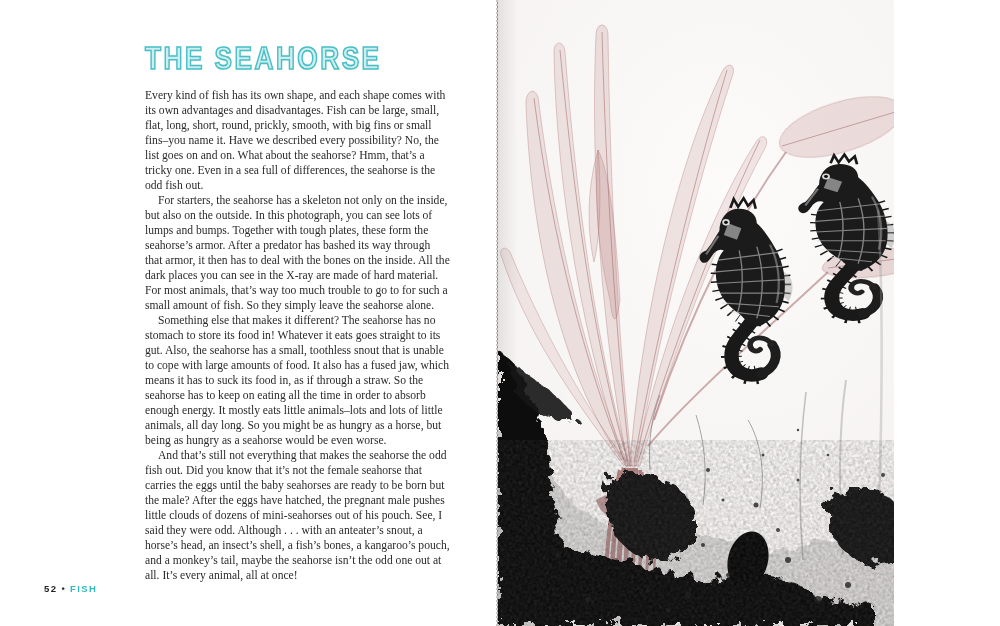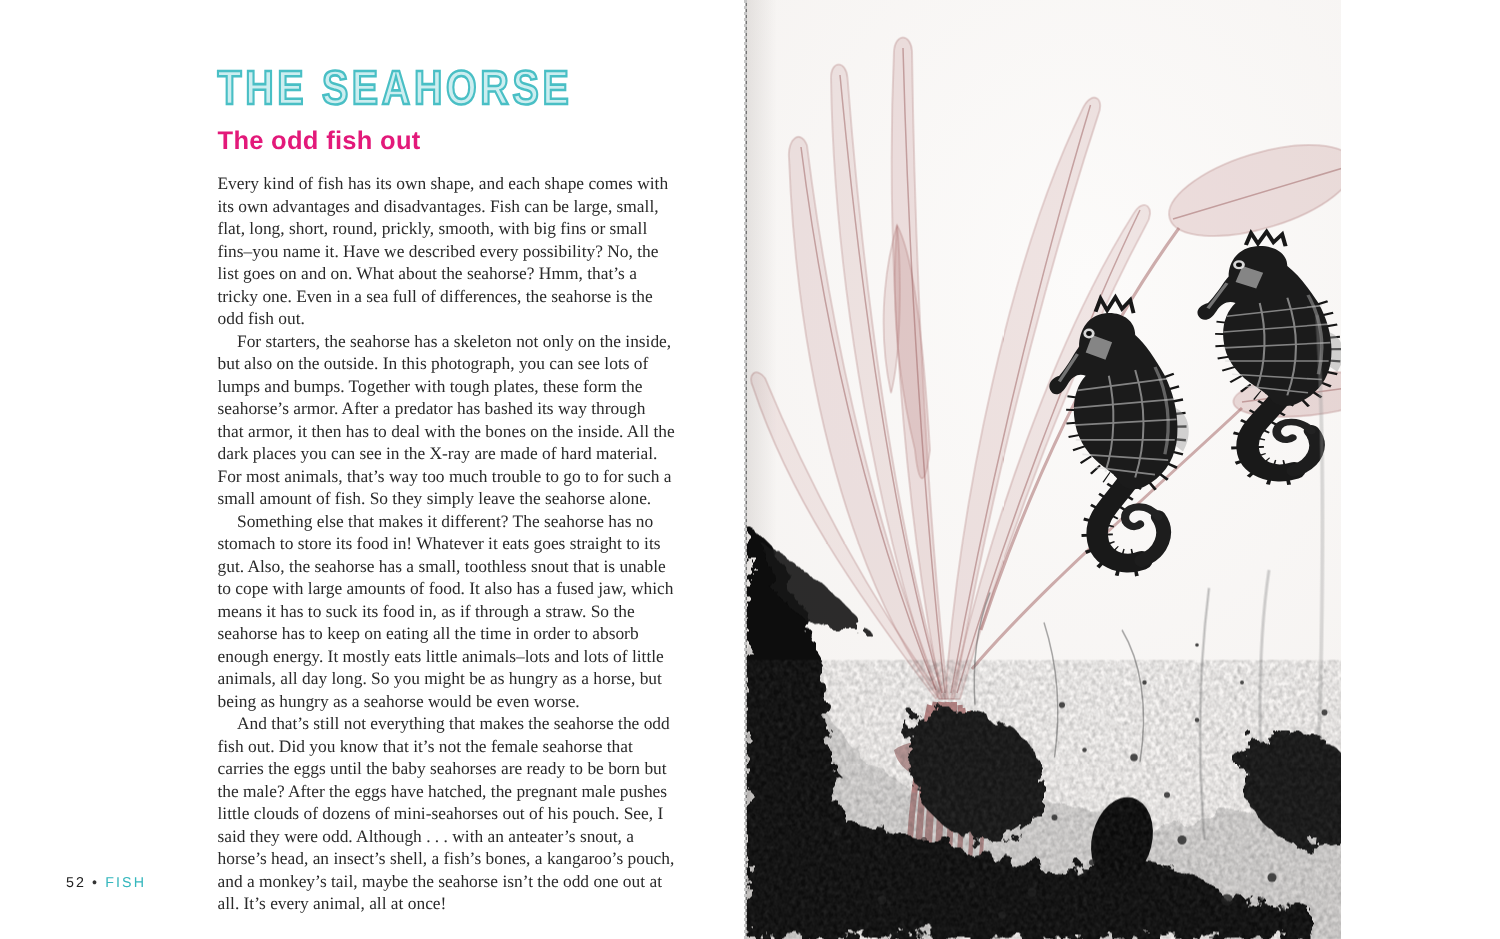--- a/index.html
+++ b/index.html
@@ -1,48 +1,47 @@
 <!DOCTYPE html>
 <html><head>
 <meta charset="utf-8">
 <style>
   html,body{margin:0;padding:0;background:#ffffff;}
-  .spread{position:relative;width:894px;height:626px;background:#737373;overflow:hidden;
+  .spread{position:relative;width:894px;height:626px;background:#22c55e;overflow:hidden;
           font-family:"Liberation Sans",sans-serif;}
   
   .page-left{position:absolute;left:0;top:0;width:497px;height:626px;background:#ffffff;}
   .text-col{position:absolute;left:145px;top:40px;width:305px;}
   .title{margin:0;font-family:"Liberation Sans",sans-serif;font-weight:700;font-size:32px;
          letter-spacing:3px;white-space:nowrap;color:#cdeef0;
          -webkit-text-stroke:1.7px #49bfc5;transform:scaleX(.82);transform-origin:left center;}
   .subtitle{margin:7px 0 0 0;font-family:"Liberation Sans",sans-serif;font-weight:700;
             font-size:17px;color:#e3197a;letter-spacing:.2px;}
   .bodytext{margin-top:11px;}
   .bodytext p{margin:0;font-family:Liberation Serif, serif;font-size:11.6px;line-height:15px;
               color:#2a2a2a;text-indent:13px;}
   .bodytext p:first-of-type{text-indent:0;}
   .footer{position:absolute;left:44px;top:583px;font-family:"Liberation Sans",sans-serif;
-          font-weight:400;font-size:9.5px;letter-spacing:1.4px;color:#222;}
+          font-weight:700;font-size:9.5px;letter-spacing:1.4px;color:#222;}
   .footer .dot{margin:0 4px;color:#333;}
   .footer .section{color:#35b7bd;}
   
   .fold{position:absolute;left:496px;top:0;height:626px;width:0;border-left:2px dotted #c6c6c6;}
   
   .page-right{position:absolute;left:498px;top:0;width:502px;height:626px;overflow:hidden;}
   .page-right svg{display:block;}
 </style>
 </head>
 <body>
 
 <div class="spread">
 
   <div class="page-left">
     <div class="text-col">
       <h1 class="title">THE SEAHORSE</h1>
-      <h2 class="subtitle">The odd fish out</h2>
       <div class="bodytext">
         <p>Every kind of fish has its own shape, and each shape comes with its own advantages and disadvantages. Fish can be large, small, flat, long, short, round, prickly, smooth, with big fins or small fins–you name it. Have we described every possibility? No, the list goes on and on. What about the seahorse? Hmm, that’s a tricky one. Even in a sea full of differences, the seahorse is the odd fish out.</p>
         <p>For starters, the seahorse has a skeleton not only on the inside, but also on the outside. In this photograph, you can see lots of lumps and bumps. Together with tough plates, these form the seahorse’s armor. After a predator has bashed its way through that armor, it then has to deal with the bones on the inside. All the dark places you can see in the X-ray are made of hard material. For most animals, that’s way too much trouble to go to for such a small amount of fish. So they simply leave the seahorse alone.</p>
         <p>Something else that makes it different? The seahorse has no stomach to store its food in! Whatever it eats goes straight to its gut. Also, the seahorse has a small, toothless snout that is unable to cope with large amounts of food. It also has a fused jaw, which means it has to suck its food in, as if through a straw. So the seahorse has to keep on eating all the time in order to absorb enough energy. It mostly eats little animals–lots and lots of little animals, all day long. So you might be as hungry as a horse, but being as hungry as a seahorse would be even worse.</p>
         <p>And that’s still not everything that makes the seahorse the odd fish out. Did you know that it’s not the female seahorse that carries the eggs until the baby seahorses are ready to be born but the male? After the eggs have hatched, the pregnant male pushes little clouds of dozens of mini-seahorses out of his pouch. See, I said they were odd. Although . . . with an anteater’s snout, a horse’s head, an insect’s shell, a fish’s bones, a kangaroo’s pouch, and a monkey’s tail, maybe the seahorse isn’t the odd one out at all. It’s every animal, all at once!</p>
       </div>
     </div>
     <div class="footer">
       <span>52</span><span class="dot">•</span><span class="section">FISH</span>
     </div>

